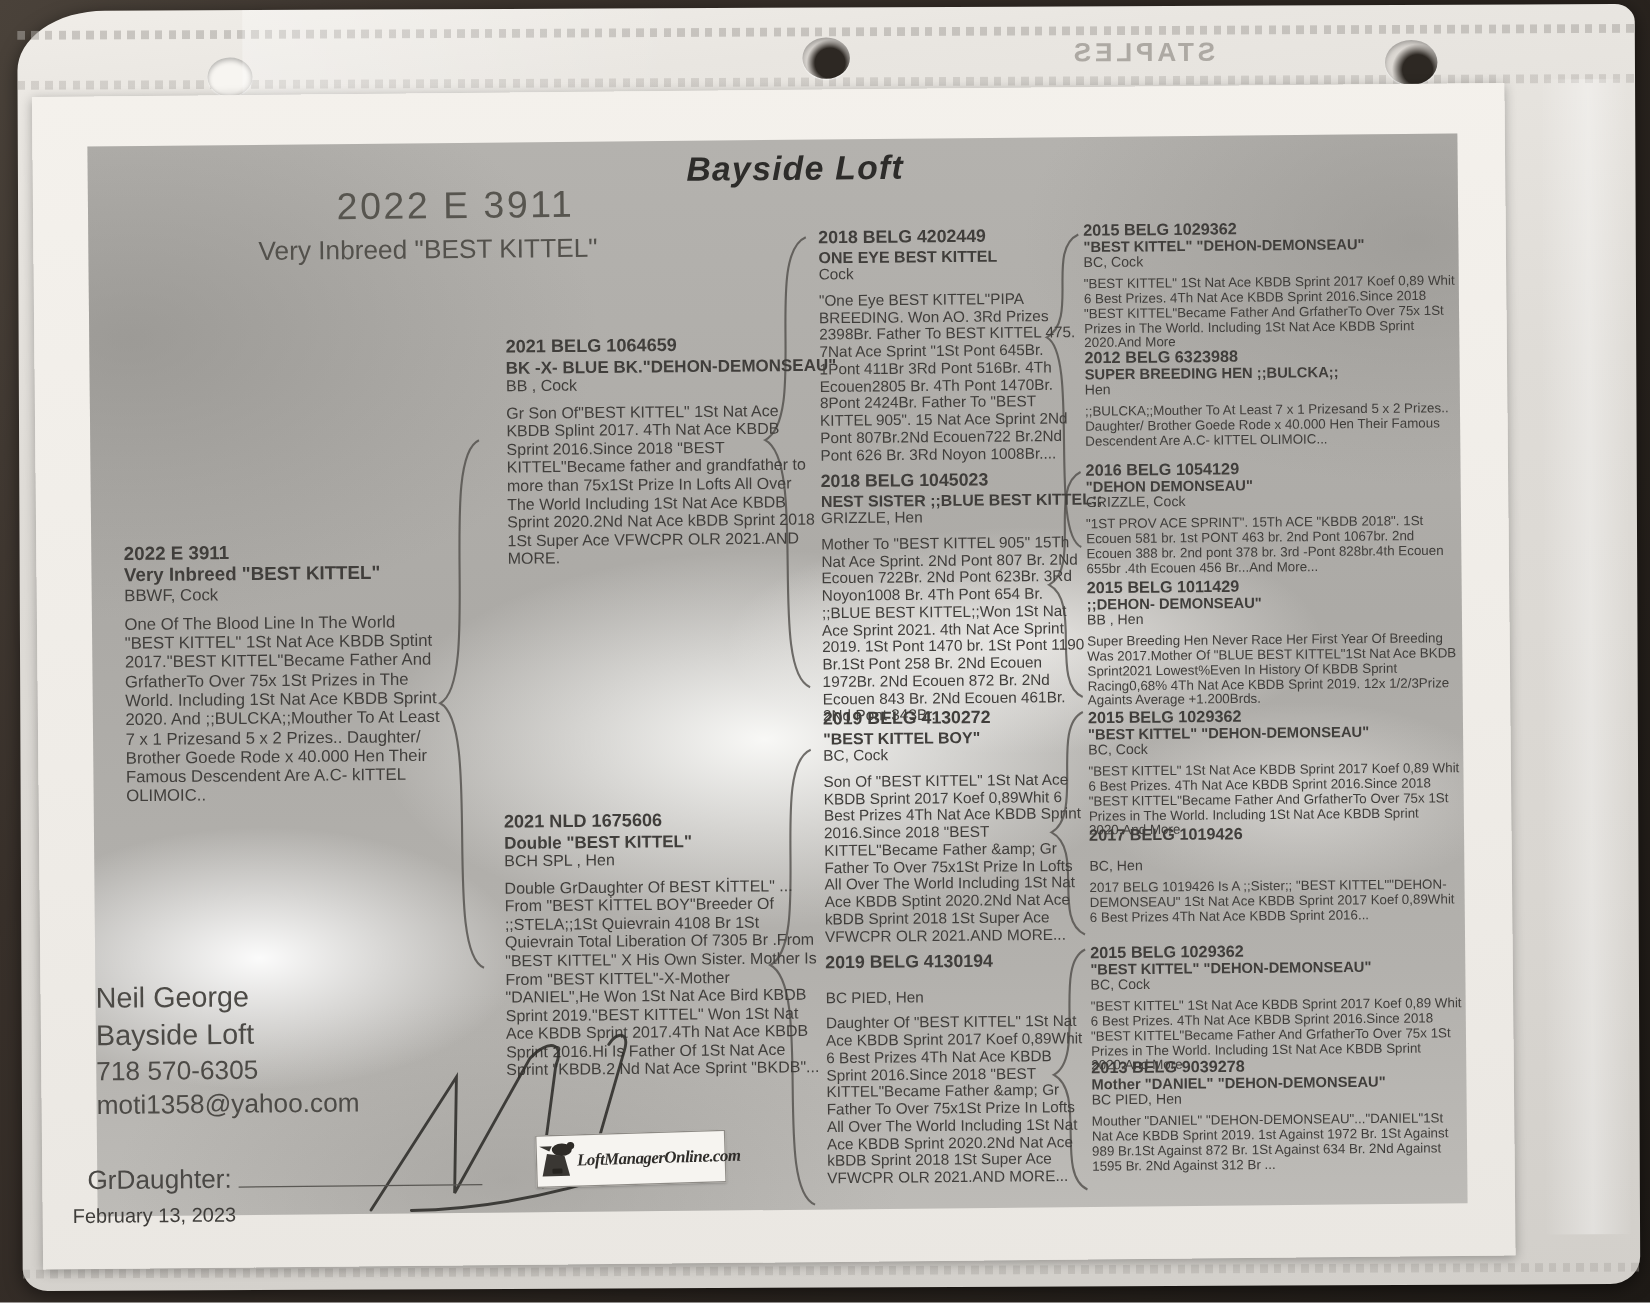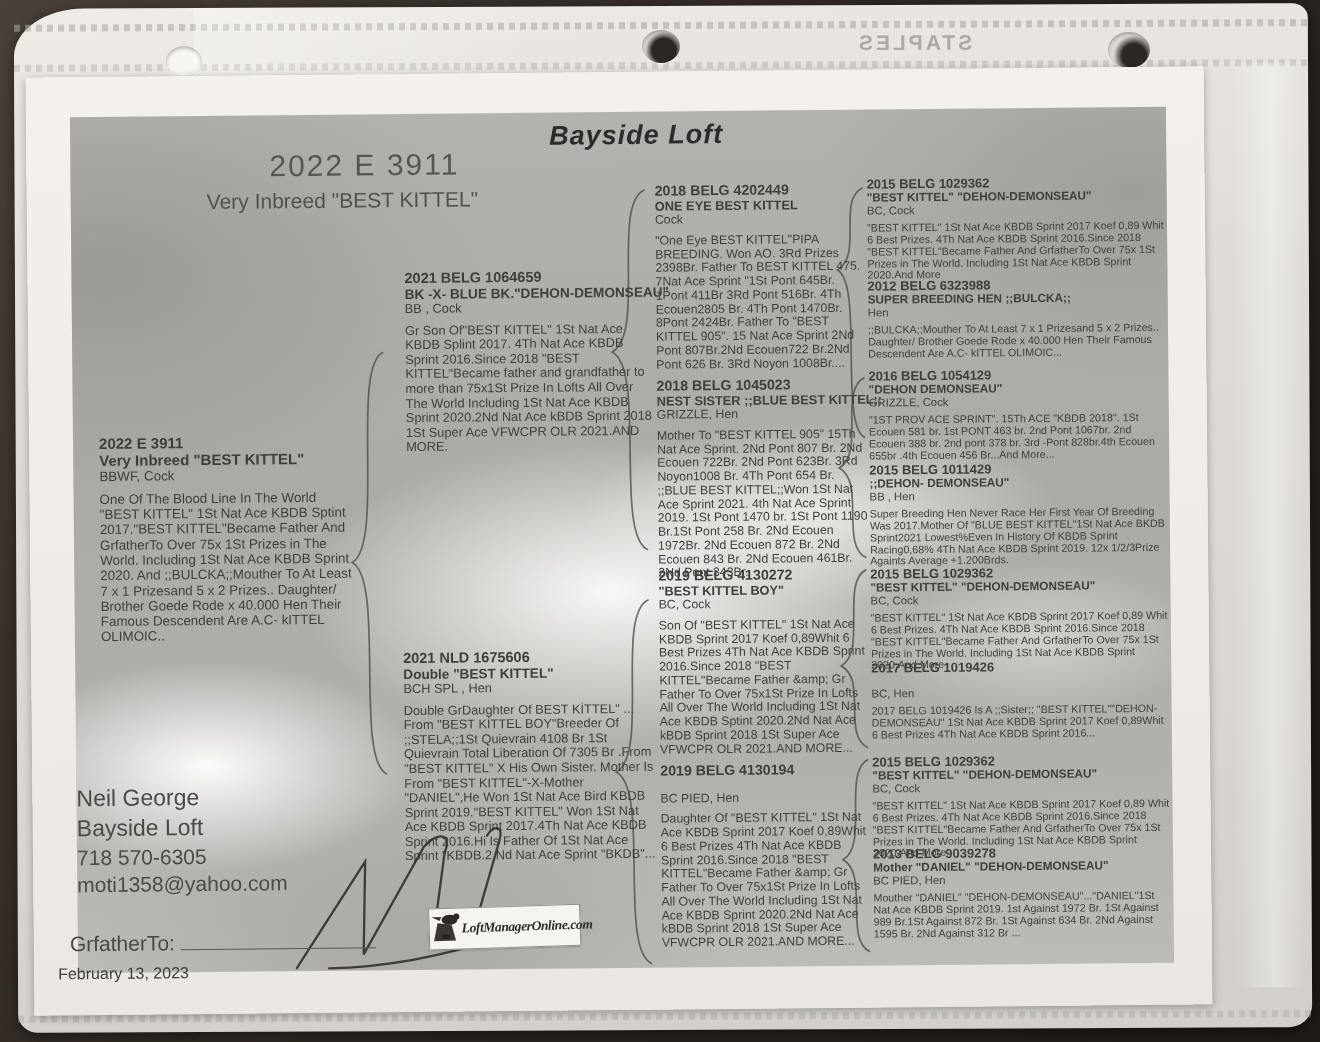--- a/index.html
+++ b/index.html
@@ -247,21 +247,21 @@
       <div class="small">moti1358@yahoo.com</div>
     </div>
 
     <svg class="signature" width="310" height="140" viewBox="0 0 310 140">
       <path d="M28 128 L108 30 L96 122 L168 22 C184 8 198 12 188 30 L166 118 C160 132 176 126 206 96"></path>
       <path d="M232 18 C240 8 250 10 244 24 L214 96"></path>
       <path d="M60 132 C120 138 180 132 238 120"></path>
     </svg>
 
     <div class="sig-row">
-      <span>GrfatherTo:</span>
+      <span>GrDaughter:</span>
       <span class="sig-line"></span>
     </div>
 
     <div class="date">February 13, 2023</div>
 
     <div class="logo">
       <div class="logo-icon">
         <svg width="34" height="36" viewBox="0 0 34 36">
           <polygon points="4,30 26,30 22,14 8,12" fill="#3a3733"></polygon>
           <rect x="12" y="24" width="8" height="4" rx="1" fill="#26231f"></rect>

